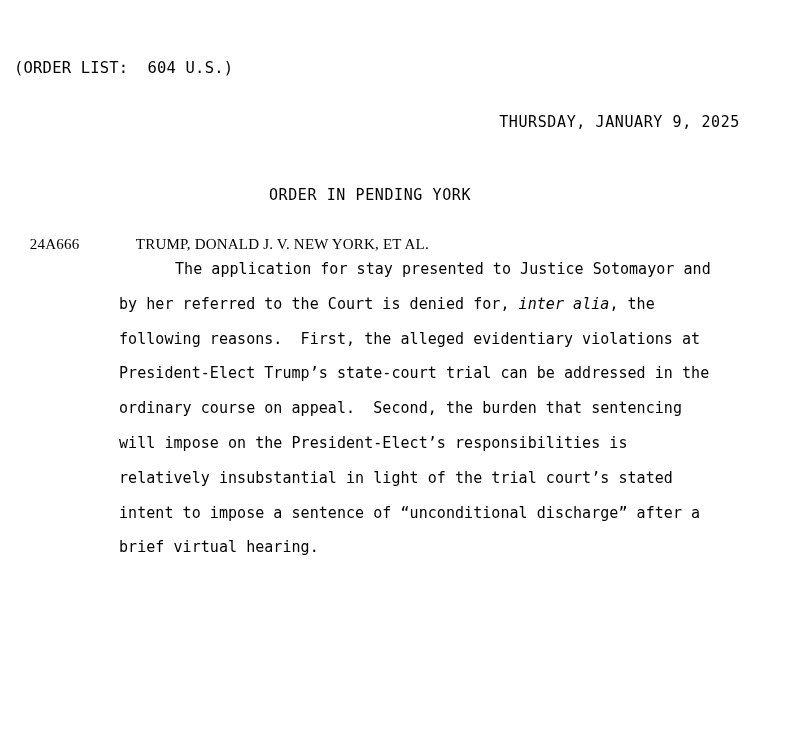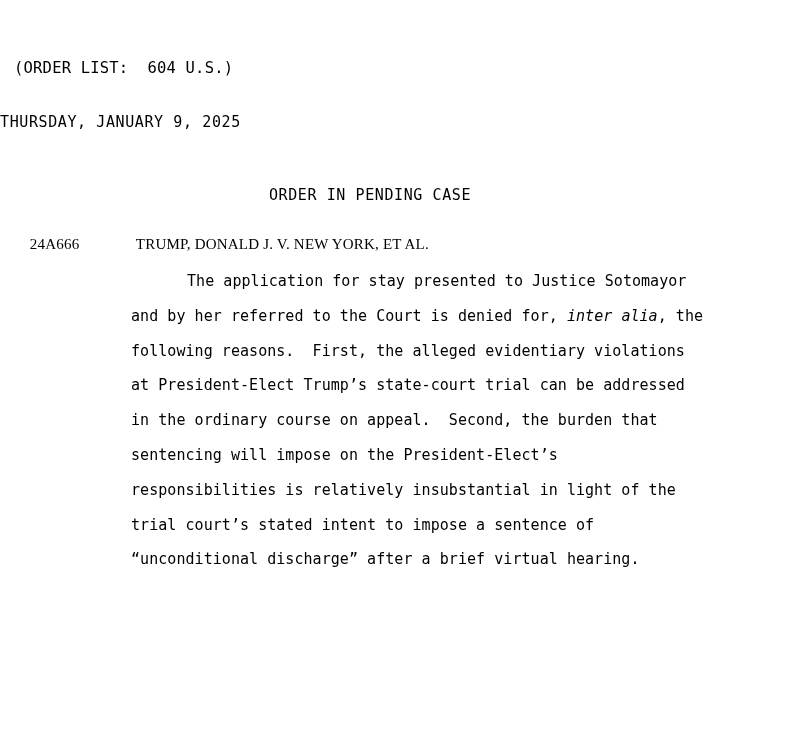--- a/index.html
+++ b/index.html
@@ -28,21 +28,21 @@
     top: 59px;
     font-size: 15.5px;
     letter-spacing: 0.2px;
     white-space: pre;
   }
   .date-line {
     position: absolute;
     left: 0;
     top: 113px;
     width: 740px;
-    text-align: left;
+    text-align: right;
     font-size: 15px;
     letter-spacing: 0.6px;
     white-space: pre;
   }
   .section-heading {
     position: absolute;
     left: 0;
     top: 186px;
     width: 740px;
     text-align: center;
@@ -70,41 +70,41 @@
   .body-block {
     position: absolute;
     left: 119px;
     top: 252px;
     width: 600px;
     font-size: 15px;
     line-height: 34.8px;
     letter-spacing: 0.05px;
   }
   .para {
-    margin: 12px;
+    margin: 0;
     text-indent: 56px;
     white-space: pre-wrap;
   }
   .para + .para {
     margin-top: 0;
   }
   .ital {
     font-style: italic;
   }
 </style>
 </head>
 <body>
 
 <div class="page">
 
   <div class="order-list-line">(ORDER LIST:  604 U.S.)</div>
 
   <div class="date-line">THURSDAY, JANUARY 9, 2025</div>
 
-  <div class="section-heading">ORDER IN PENDING CASE</div>
+  <div class="section-heading">ORDER IN PENDING YORK</div>
 
   <div class="case-row">
     <span class="case-number">24A666</span><span class="case-title">TRUMP, DONALD J. V. NEW YORK, ET AL.</span>
   </div>
 
   <div class="body-block" id="body-block">
       <p class="para"><span>The application for stay presented to Justice Sotomayor and by her referred to the Court is denied for, </span><span class="ital">inter alia</span><span>, the following reasons.  First, the alleged evidentiary violations at President-Elect Trump’s state-court trial can be addressed in the ordinary course on appeal.  Second, the burden that sentencing will impose on the President-Elect’s responsibilities is relatively insubstantial in light of the trial court’s stated intent to impose a sentence of “unconditional discharge” after a brief virtual hearing.</span></p>
     </div>
 
 </div>

